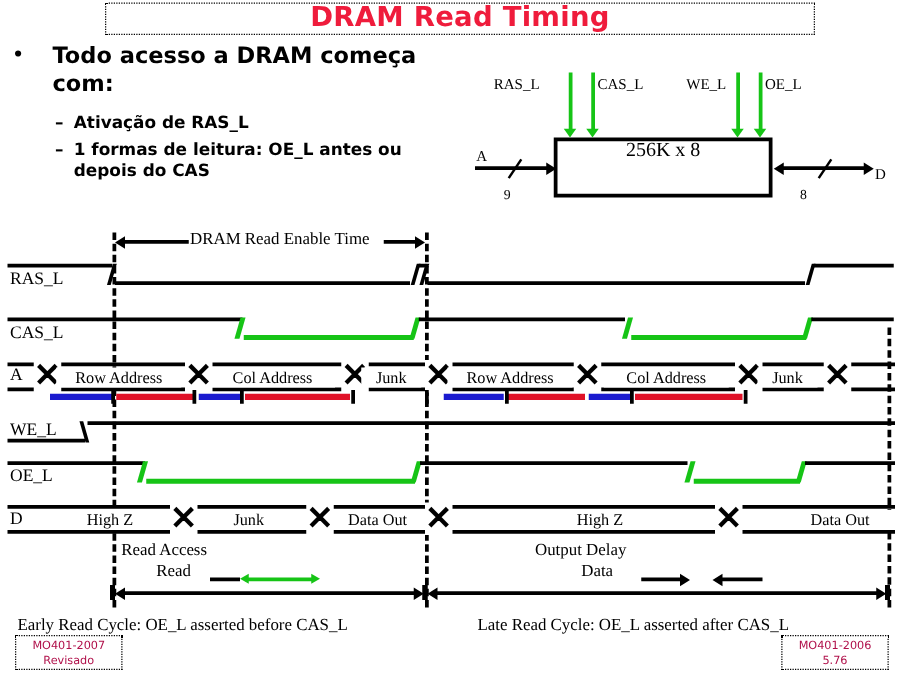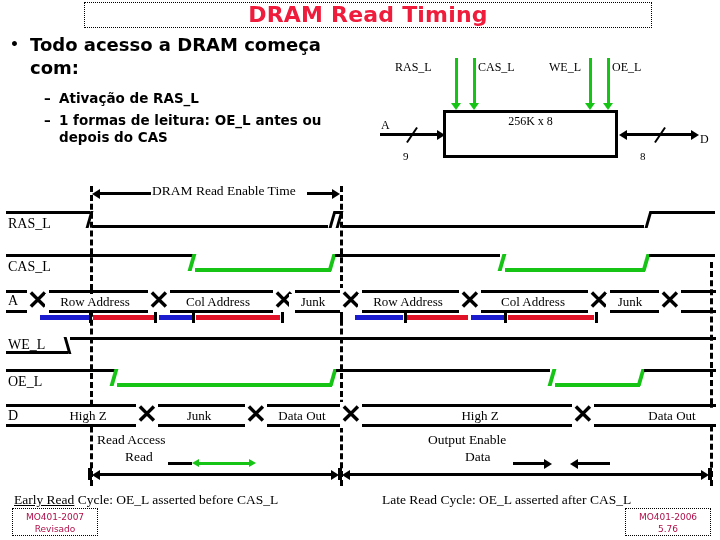--- a/index.html
+++ b/index.html
@@ -12,52 +12,52 @@
      border:1px dotted #000;box-sizing:border-box;background:#fff;}
   #title-text{left:84px;top:0px;width:568px;height:28px;
      display:flex;align-items:center;justify-content:center;
      font-family:"DejaVu Sans",sans-serif;font-weight:bold;font-size:22px;
      color:#ef1c3c;letter-spacing:.2px;}
 
   
   .bul{font-family:"DejaVu Sans",sans-serif;font-weight:bold;color:#000;}
   #b1{left:10px;top:33px;width:330px;font-size:18px;line-height:23px;}
   #b1 .dot{position:absolute;left:0px;top:0px;font-size:14px;}
-  #b1 .txt{display:block;margin-left:20px;}
+  #b1 .txt{display:block;margin-left:32px;}
   .sub{left:44px;font-size:13.5px;line-height:17px;}
   #s1{top:90px;width:300px;}
   #s2{top:112px;width:310px;}
   .sub .dash{position:absolute;left:0;}
   .sub .stxt{display:block;margin-left:15px;}
 
   
   #dram-box{left:443px;top:110px;width:175px;height:48px;
      border:3px solid #000;box-sizing:border-box;background:#fff;}
   #dram-label{left:443px;top:113px;width:175px;text-align:center;
-     font-size:12px;line-height:16px;font-family:"Liberation Serif",serif;}
+     font-size:16px;line-height:16px;font-family:"Liberation Serif",serif;}
   .sig-lbl{font-size:12px;font-family:"Liberation Serif",serif;}
   .grn-arrow{background:#16c416;width:3px;}
   .grn-head{width:0;height:0;border-left:5px solid transparent;
      border-right:5px solid transparent;border-top:7px solid #16c416;}
   .blk{background:#000;}
   .tick{background:#000;width:2px;height:18px;transform:rotate(34deg);}
 
   
   .hline{background:#000;height:3px;}
   .vdash{width:0;border-left:3px dashed #000;}
   .grn{background:#16c416;height:4px;}
   .blu{background:#1b1bcf;height:5px;}
   .red{background:#e01228;height:5px;}
   .rowlbl{font-size:14px;font-family:"Liberation Serif",serif;}
   .valtxt{font-size:13px;font-family:"Liberation Serif",serif;
      text-align:center;background:#fff;}
   .xmark{font-family:"Liberation Serif",serif;font-weight:bold;
      font-size:26px;line-height:26px;background:#fff;}
   .capt{font-size:13.5px;font-family:"Liberation Serif",serif;}
-  .undl{text-decoration:underline;}
+  .undl{}
 
   
   .stamp{border:1px dotted #000;box-sizing:border-box;background:#fff;
      color:#b0104a;font-family:"DejaVu Sans",sans-serif;font-size:9px;
      text-align:center;line-height:12px;padding-top:2px;}
 
   .arrline{background:#000;height:3px;}
   .arrL{width:0;height:0;border-top:5px solid transparent;
      border-bottom:5px solid transparent;border-right:8px solid #000;}
   .arrR{width:0;height:0;border-top:5px solid transparent;
@@ -217,21 +217,21 @@
 <div class="abs valtxt" style="left:400px;top:408px;width:160px;">High Z</div>
 <div class="abs valtxt" style="left:630px;top:408px;width:84px;">Data Out</div>
 
 <div class="abs capt" style="left:97px;top:432px;white-space:nowrap;">Read Access</div>
 <div class="abs capt" style="left:125px;top:449px;white-space:nowrap;">Read</div>
 <div class="abs blk" style="left:168px;top:462px;width:24px;height:3px;"></div>
 <div class="abs grnR" style="left:192px;top:459px;transform:rotate(180deg);"></div>
 <div class="abs grn" style="left:196px;top:462px;width:54px;height:3px;"></div>
 <div class="abs grnR" style="left:249px;top:459px;"></div>
 
-<div class="abs capt" style="left:428px;top:432px;white-space:nowrap;">Output Enable</div>
+<div class="abs capt" style="left:428px;top:432px;white-space:nowrap;">Output Delay</div>
 <div class="abs capt" style="left:465px;top:449px;white-space:nowrap;">Data</div>
 <div class="abs blk" style="left:513px;top:462px;width:32px;height:3px;"></div>
 <div class="abs arrR" style="left:544px;top:459px;"></div>
 <div class="abs arrL" style="left:570px;top:459px;"></div>
 <div class="abs blk" style="left:577px;top:462px;width:33px;height:3px;"></div>
 
 <div class="abs blk" style="left:88px;top:468px;width:4px;height:12px;"></div>
 <div class="abs arrL" style="left:92px;top:470px;"></div>
 <div class="abs arrline" style="left:99px;top:473px;width:233px;"></div>
 <div class="abs arrR" style="left:331px;top:470px;"></div>

